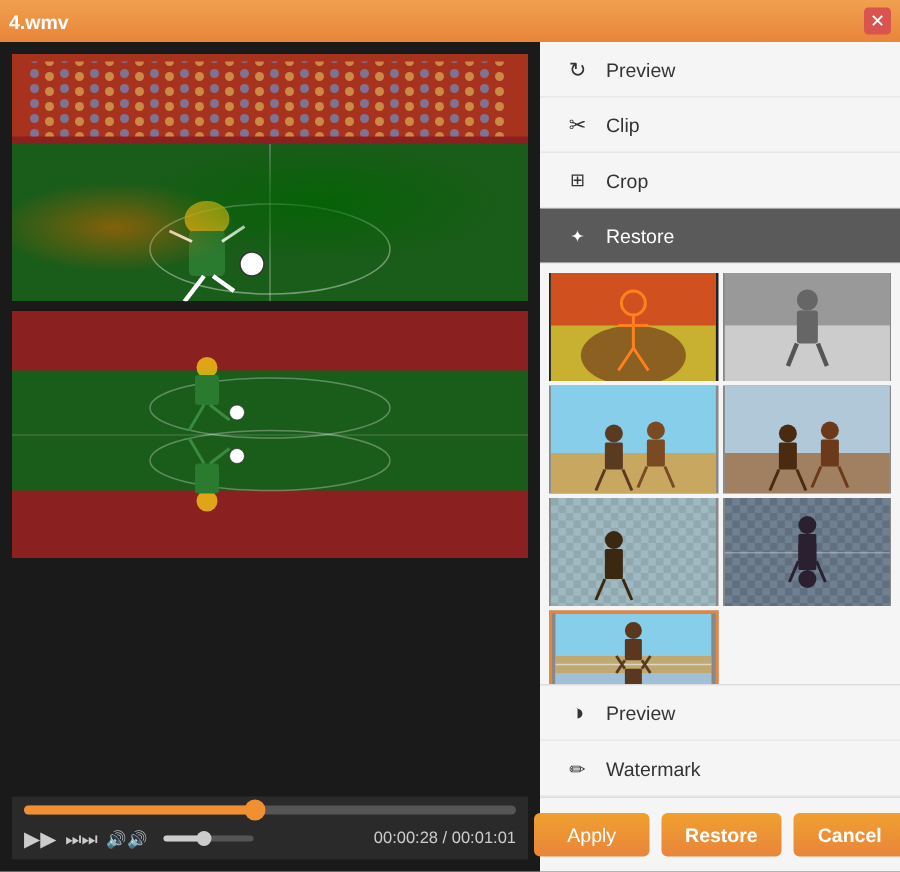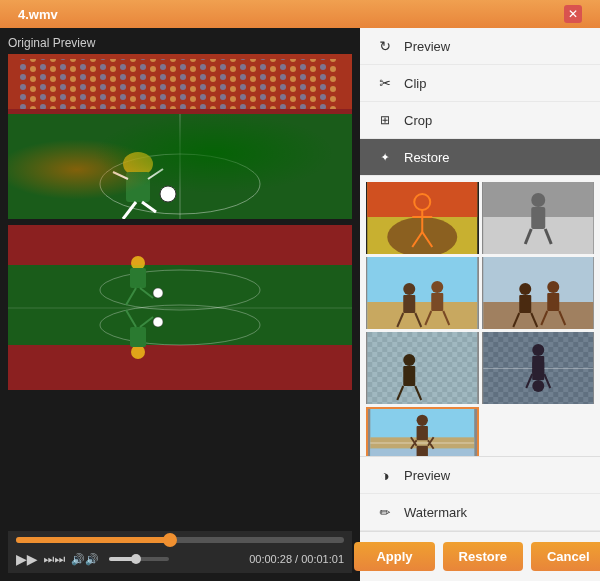--- a/index.html
+++ b/index.html
@@ -12,21 +12,21 @@
       overflow: hidden;
     }
 
     
     .title-bar {
       display: flex;
       align-items: center;
       justify-content: space-between;
       background: linear-gradient(to bottom, #f0a050, #e8853a);
       height: 28px;
-      padding: 0 18px;
+      padding: 0 6px;
     }
     .title-bar-title {
       color: white;
       font-size: 13px;
       font-weight: bold;
     }
     .title-bar-close {
       width: 18px;
       height: 18px;
       background: #d9534f;
@@ -248,21 +248,21 @@
     }
 
     .btn-apply {
       background: linear-gradient(to bottom, #f0a030, #e8853a);
       color: white;
       border: none;
       border-radius: 4px;
       padding: 7px 22px;
       cursor: pointer;
       font-size: 13px;
-      font-weight: bold;
+      font-weight: normal;
     }
     .btn-restore {
       background: linear-gradient(to bottom, #f0a030, #e8853a);
       color: white;
       border: none;
       border-radius: 4px;
       padding: 7px 16px;
       cursor: pointer;
       font-size: 13px;
       font-weight: bold;
@@ -287,21 +287,20 @@
 
 <div class="title-bar">
   <span class="title-bar-title">4.wmv</span>
   <div class="title-bar-close">✕</div>
 </div>
 
 <div class="main-layout">
 
   <div class="left-panel">
 
-    <div class="preview-label">Original Preview</div>
     <div class="video-preview">
       <div class="original-scene">
         
         <svg width="100%" height="100%" viewBox="0 0 344 165" preserveAspectRatio="none">
           <rect width="344" height="165" fill="#1a1a1a"></rect>
 
           <rect width="344" height="60" fill="#8B2020"></rect>
 
           <rect y="60" width="344" height="105" fill="#1a5c1a"></rect>
 

